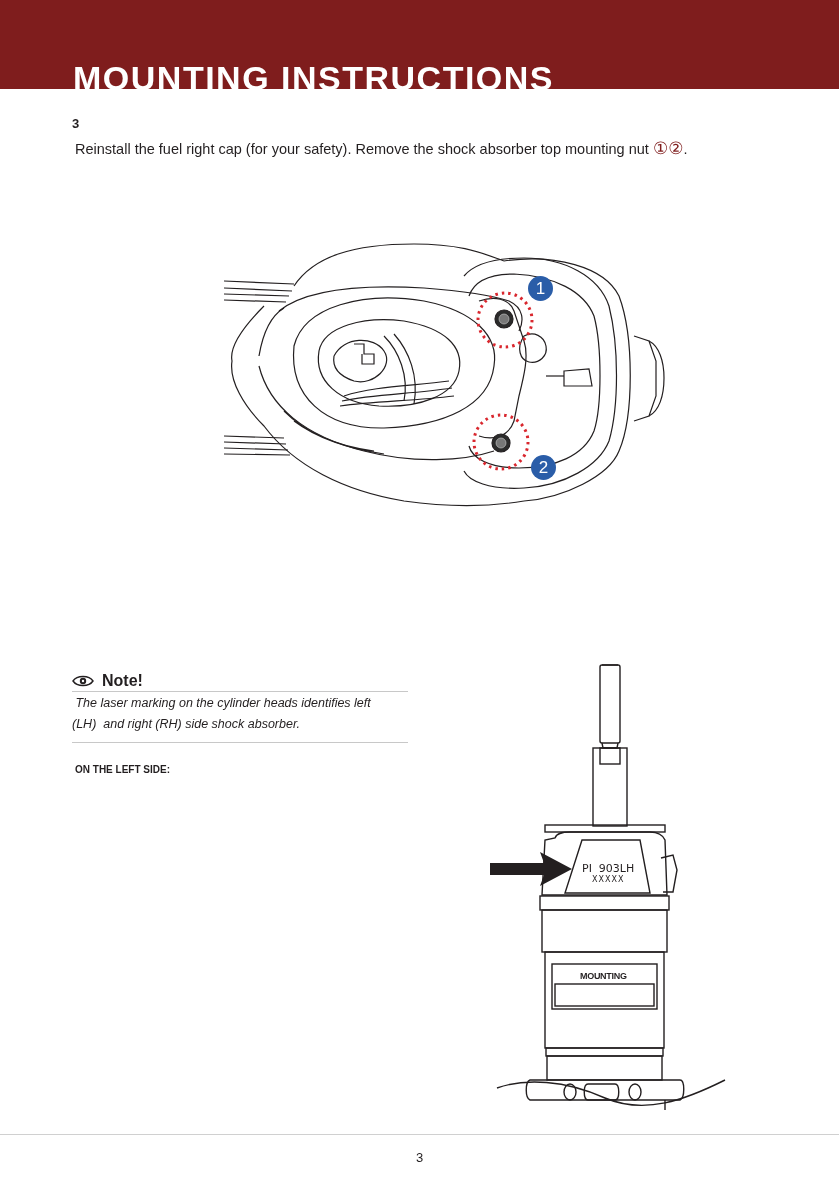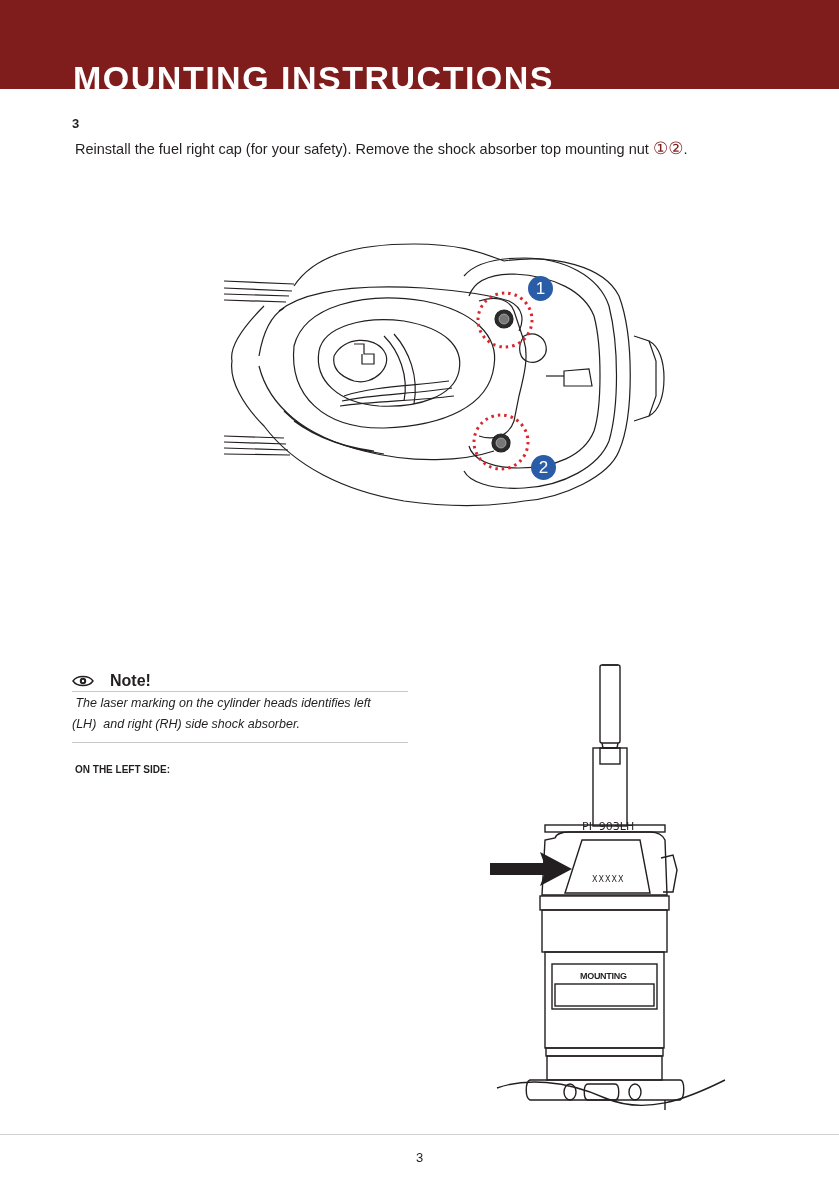--- a/index.html
+++ b/index.html
@@ -4,21 +4,21 @@
 <style>
   html, body { margin: 0; padding: 0; background: #ffffff; }
   body { width: 839px; height: 1190px; position: relative; overflow: hidden; font-family: "Liberation Sans", sans-serif; color: #231f20; }
   .header-band { position: absolute; left: 0; top: 0; width: 839px; height: 89px; background: #7f1d1d; overflow: hidden; }
   .header-title { position: absolute; left: 73px; top: 58px; font-size: 34px; font-weight: bold; color: #ffffff; letter-spacing: 1.5px; line-height: 40px; white-space: nowrap; }
   .step-number { position: absolute; left: 72px; top: 116px; font-size: 13px; font-weight: bold; }
   .step-text { position: absolute; left: 75px; top: 138px; font-size: 14.5px; white-space: nowrap; }
   .step-text .circ { font-family: "DejaVu Serif", serif; font-size: 17px; color: #7f1d1d; }
   .fig1 { position: absolute; left: 224px; top: 236px; width: 460px; height: 280px; }
   .note { position: absolute; left: 72px; top: 672px; width: 336px; }
-  .note-head { display: flex; align-items: center; gap: 16px; font-size: 16px; font-weight: bold; height: 18px; padding-bottom: 1px; border-bottom: 1px solid #c8c8c8; }
+  .note-head { display: flex; align-items: center; gap: 8px; font-size: 16px; font-weight: bold; height: 18px; padding-bottom: 1px; border-bottom: 1px solid #c8c8c8; }
   .note-body { font-size: 12.5px; font-style: italic; line-height: 21px; padding-top: 1px; border-bottom: 1px solid #c8c8c8; padding-bottom: 7px; }
   .side-label { position: absolute; left: 75px; top: 764px; font-size: 10px; font-weight: bold; }
   .fig2 { position: absolute; left: 485px; top: 660px; width: 245px; height: 450px; }
   .footer-rule { position: absolute; left: 0; top: 1134px; width: 839px; height: 1px; background: #d0d0d0; }
   .page-number { position: absolute; left: 0; width: 839px; top: 1150px; text-align: center; font-size: 13px; }
 </style>
 </head>
 <body>
 
 <div class="header-band">
@@ -127,18 +127,18 @@
   <ellipse cx="150" cy="432" rx="6" ry="8"></ellipse>
   <path d="M103 424 L130 424 C135 424 135 440 130 440 L103 440 C98 440 98 424 103 424 Z"></path>
 
   <path d="M12 428 C40 418 80 420 120 438 C160 455 200 440 240 420"></path>
   <path d="M180 440 L180 450"></path>
 </svg>
 
 <svg style="position:absolute;left:490px;top:852px;" width="82" height="34" viewBox="0 0 82 34">
   <path d="M0 11 L54 11 L50 0 L82 17 L50 34 L54 23 L0 23 Z" fill="#231f20"></path>
 </svg>
-<div style="position:absolute;left:582px;top:820px;font-size:11px;font-family:'DejaVu Sans',sans-serif;white-space:pre;">PI  903LH</div>
+<div style="position:absolute;left:582px;top:862px;font-size:11px;font-family:'DejaVu Sans',sans-serif;white-space:pre;">PI  903LH</div>
 <div style="position:absolute;left:592px;top:875px;font-size:8px;font-family:'DejaVu Sans',sans-serif;letter-spacing:1px;text-align:center;">XXXXX</div>
 <div style="position:absolute;left:580px;top:971px;font-size:9px;font-weight:bold;letter-spacing:-0.3px;">MOUNTING</div>
 
 <div class="footer-rule"></div>
 <div class="page-number">3</div>
 
 </body></html>

